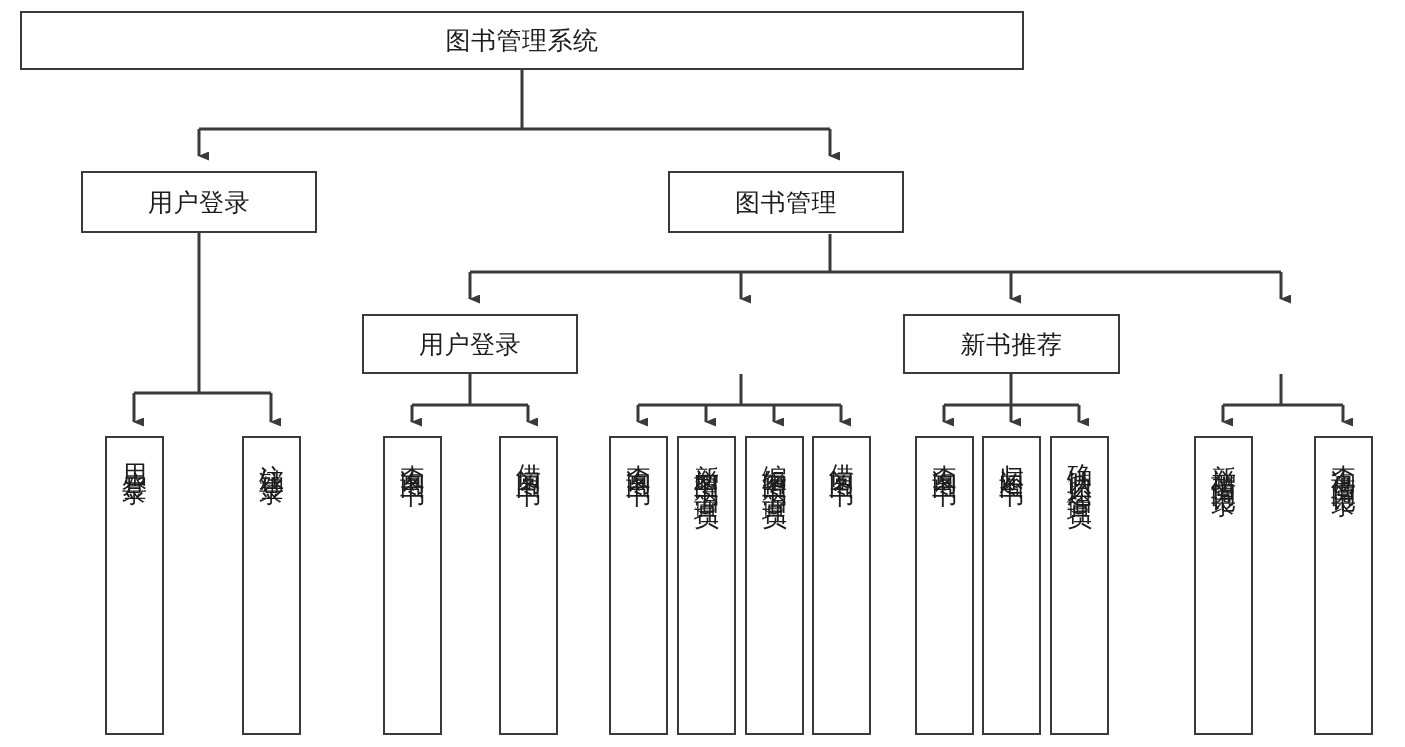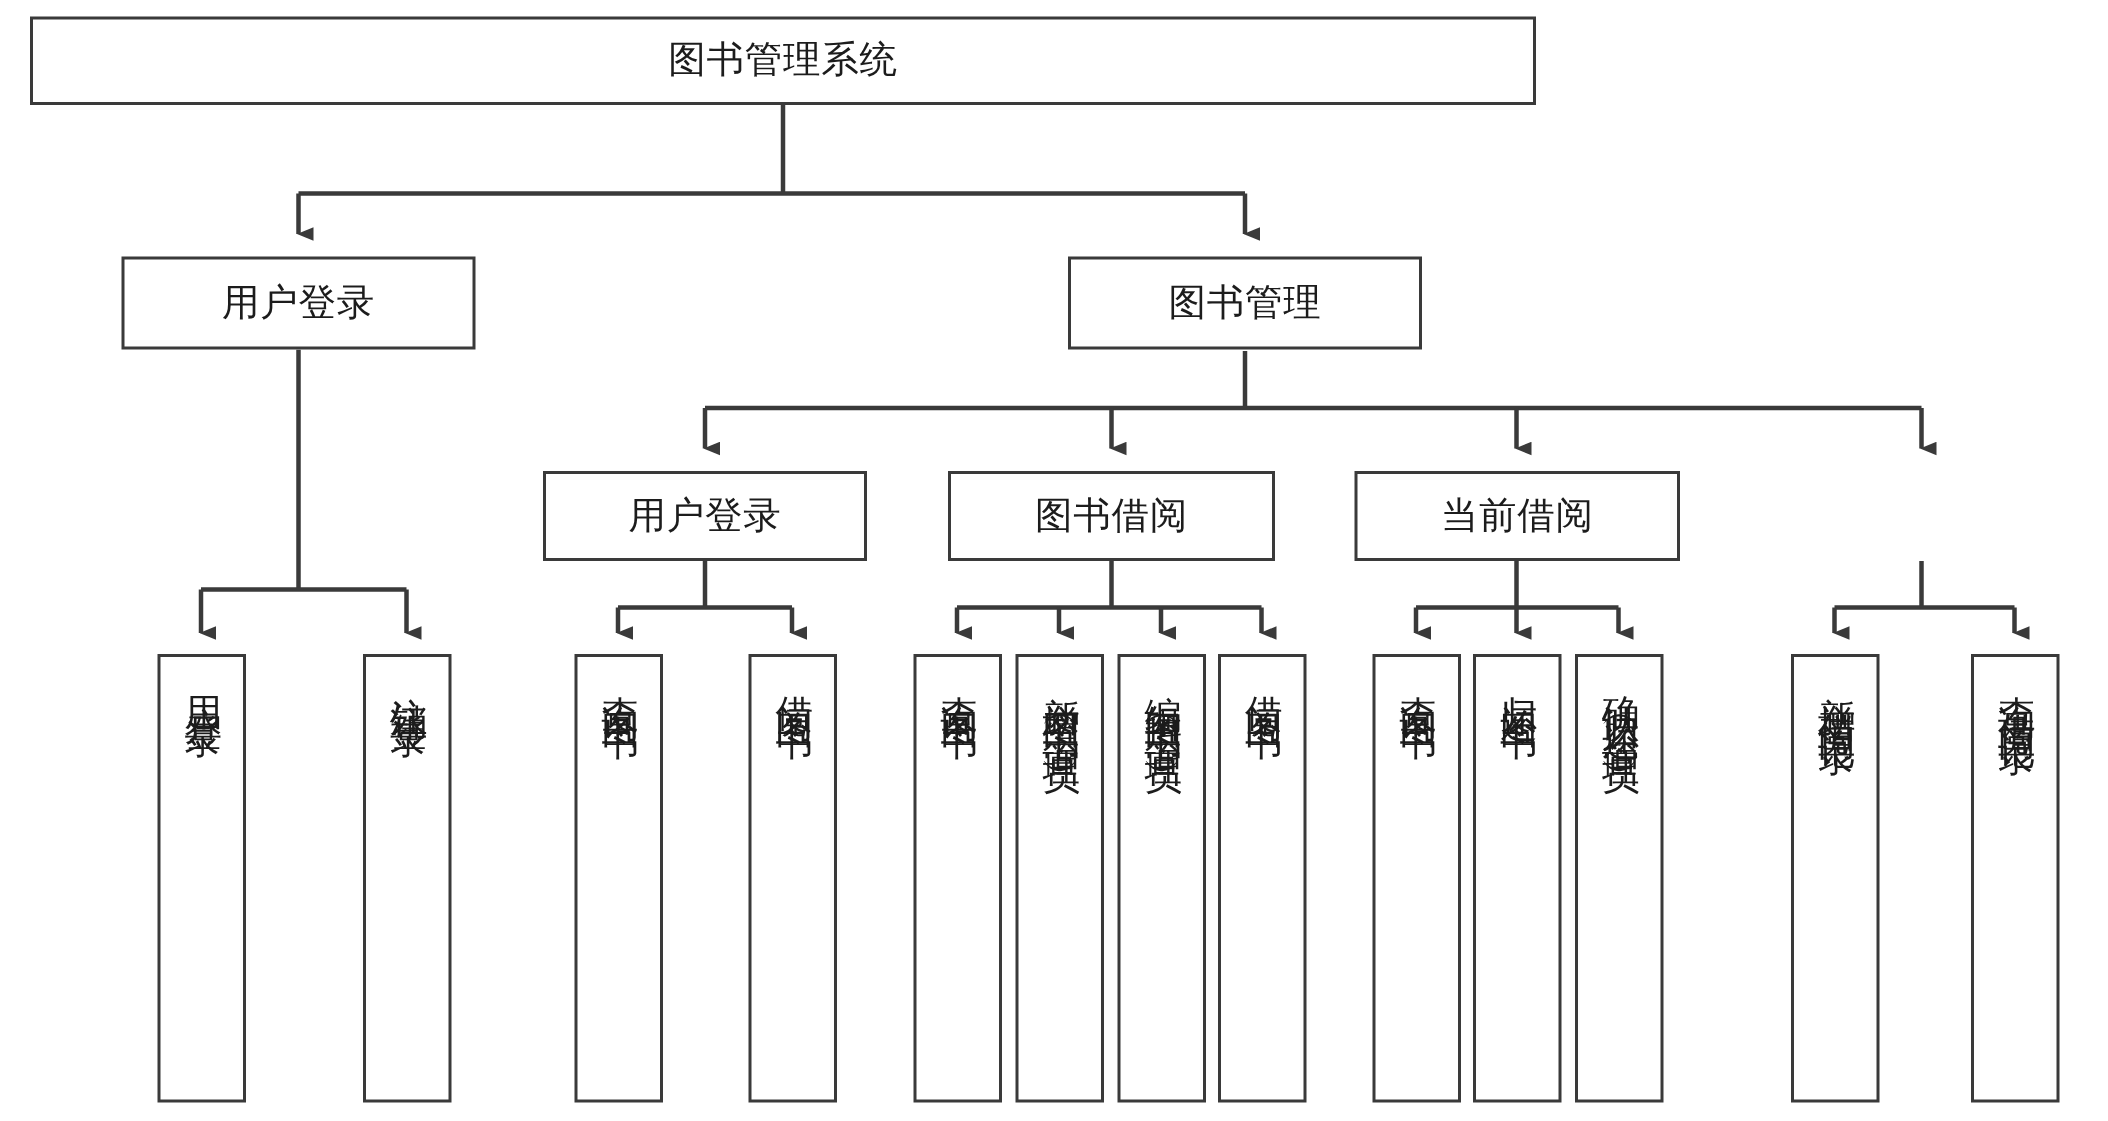--- a/index.html
+++ b/index.html
@@ -107,32 +107,29 @@
     </g>
   </svg>
 
   <div class="node h" style="left:20px;top:11px;width:1004px;height:59px;">
     <span>图书管理系统</span>
   </div>
 
   <div class="node h" style="left:81px;top:171px;width:236px;height:62px;">
     <span>用户登录</span>
   </div>
-  <div class="node h" style="left:712px;top:171px;width:236px;height:62px;">
+  <div class="node h" style="left:668px;top:171px;width:236px;height:62px;">
     <span>图书管理</span>
   </div>
 
   <div class="node h" style="left:362px;top:314px;width:216px;height:60px;">
     <span>用户登录</span>
   </div>
-  <div class="node h" style="left:632px;top:314px;width:218px;height:60px;">
-    <span>图书借阅</span>
-  </div>
   <div class="node h" style="left:903px;top:314px;width:217px;height:60px;">
-    <span>当前借阅</span>
+    <span>新书推荐</span>
   </div>
 
   <div class="node v" style="left:105px;top:436px;width:59px;height:299px;">
     <span class="txt">用户登录</span>
   </div>
   <div class="node v" style="left:242px;top:436px;width:59px;height:299px;">
     <span class="txt">注销登录</span>
   </div>
 
   <div class="node v" style="left:383px;top:436px;width:59px;height:299px;">

